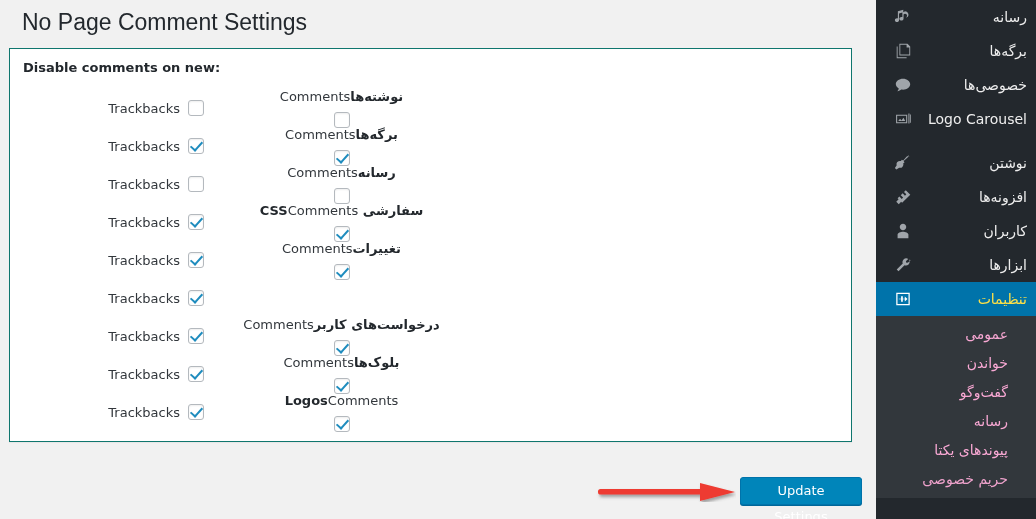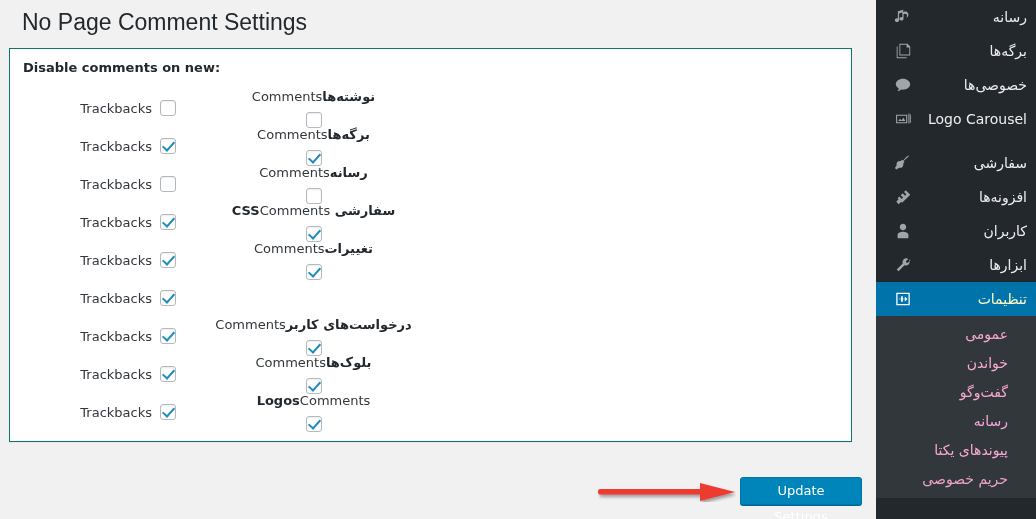--- a/index.html
+++ b/index.html
@@ -52,21 +52,21 @@
     color: #a0a5aa;
   }
   .menu-item .menu-icon svg { display: block; }
   .menu-item .menu-label {
     flex: 1 1 auto;
     text-align: right;
     line-height: 34px;
   }
   .menu-item.current {
     background: #0073aa;
-    color: #fef9c3;
+    color: #fde047;
     font-weight: normal;
   }
   .menu-item.current .menu-icon { color: #fff; }
   .menu-item.current::after {
     content: "";
     position: absolute;
     top: 50%;
     left: -8px;
     margin-top: -8px;
     width: 0; height: 0;
@@ -132,20 +132,21 @@
     direction: ltr;
     font-weight: bold;
     font-size: 13px;
     color: #23282d;
     padding: 11px 0 0 13px;
     font-family: "DejaVu Sans", "Liberation Sans", sans-serif;
   }
   #type-rows {
     margin-top: 14px;
     direction: ltr;
+    margin-left: 28px;
   }
   .type-row {
     display: flex;
     align-items: center;
     height: 38px;
     padding-left: 0;
   }
   .cell {
     display: flex;
     align-items: center;
@@ -376,21 +377,21 @@
       <li class="menu-item">
         <span class="menu-label">Logo Carousel</span>
         <span class="menu-icon">
           <svg width="18" height="18" viewBox="0 0 20 20" fill="currentColor">
             <path d="M2.3 5.2h12.4v9.6H2.3V5.2zm1.2 1.2v7.2h10V6.4h-10zm1.2 5.7l2-2.4 1.6 1.9 2.2-2.9 2 3.4h-7.8zM16 4v11h1.2V4H16zm2 .9v9.2h.9V4.9H18z"></path>
           </svg>
         </span>
       </li>
       <li class="menu-separator"></li>
       <li class="menu-item">
-        <span class="menu-label">سفارشی</span>
+        <span class="menu-label">نوشتن</span>
         <span class="menu-icon">
           <svg width="18" height="18" viewBox="0 0 20 20" fill="currentColor">
             <path d="M17.2 2.8c-1-1-2.3-.7-3 .1l-4 4.4-1.5-1-1 1.5c-1.5-.4-3 0-4 1.1-.9 1-1.1 2.3-.7 3.5L1 15.5l1.6 1.6 3.2-1.9c1.2.4 2.6.2 3.5-.8 1-1 1.4-2.5 1-4l1.4-1-1-1.5 4.4-4c.8-.7 1.1-2 .1-3.1z"></path>
           </svg>
         </span>
       </li>
       <li class="menu-item">
         <span class="menu-label">افزونه‌ها</span>
         <span class="menu-icon">
           <svg width="18" height="18" viewBox="0 0 20 20" fill="currentColor">

